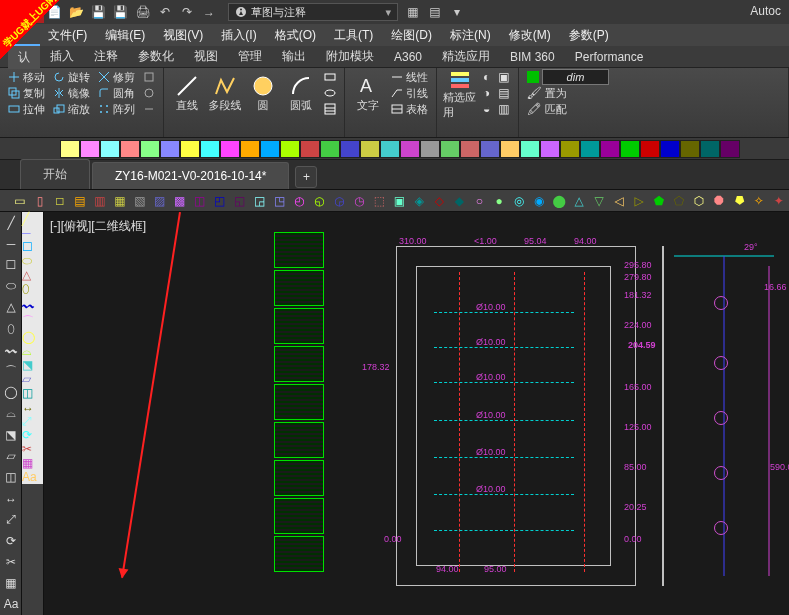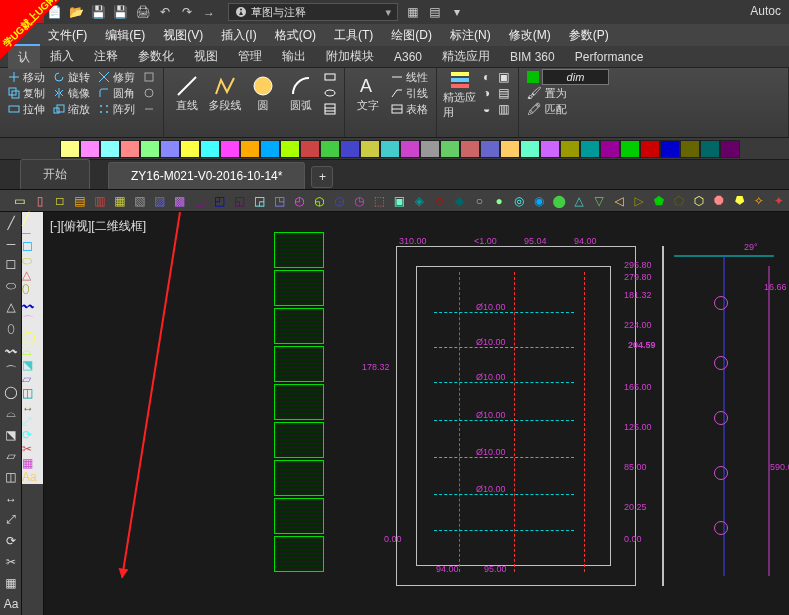--- a/index.html
+++ b/index.html
@@ -80,21 +80,21 @@
   
   .doctabs {
     height: 30px; background: #2e2e2e; display: flex; align-items: flex-end;
     padding-left: 20px; border-bottom: 1px solid #111;
   }
   .doctab {
     padding: 6px 22px; background: #3a3a3a; color: #ccc; font-size: 12px;
     border: 1px solid #555; border-bottom: none; margin-right: 2px;
     border-radius: 3px 3px 0 0; cursor: pointer;
   }
-  .doctab.active { background: #4a4a4a; color: #fff; margin-left: 16px; }
+  .doctab.active { background: #4a4a4a; color: #fff; }
   .addtab { width: 22px; height: 22px; background: #3a3a3a; border: 1px solid #555;
     border-radius: 3px; display: flex; align-items: center; justify-content: center;
     margin-left: 4px; margin-bottom: 1px; cursor: pointer; }
   
   .tb3 {
     height: 22px; background: #3f3f3f; display: flex; align-items: center;
     padding-left: 10px; gap: 0; border-bottom: 1px solid #111; overflow: hidden;
   }
   .tb3 .tico { width: 20px; height: 18px; display: flex; align-items: center; justify-content: center; cursor: pointer; }
   

